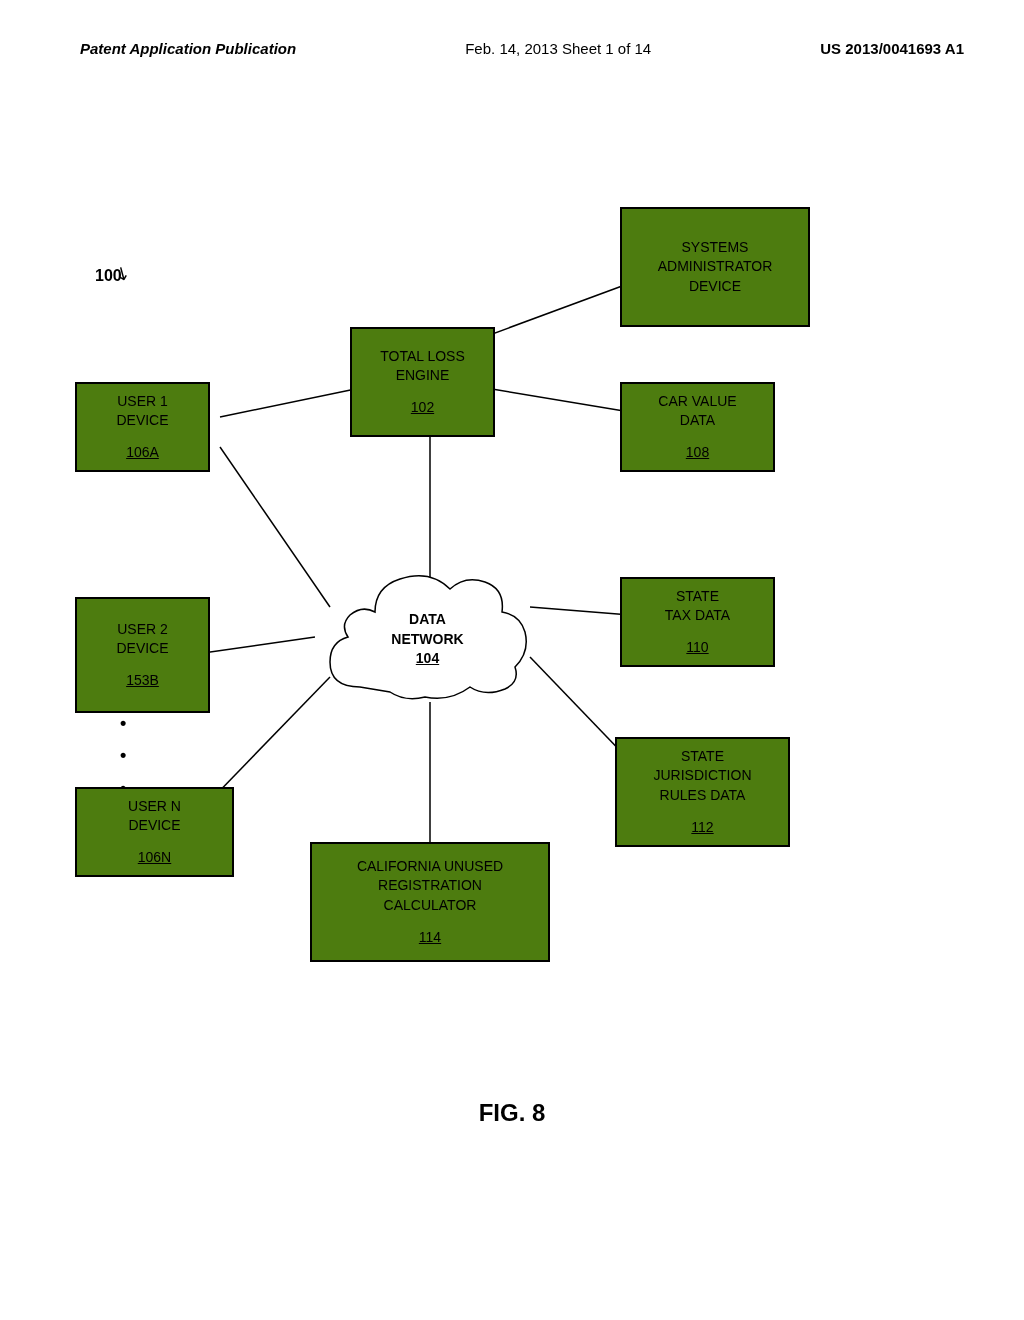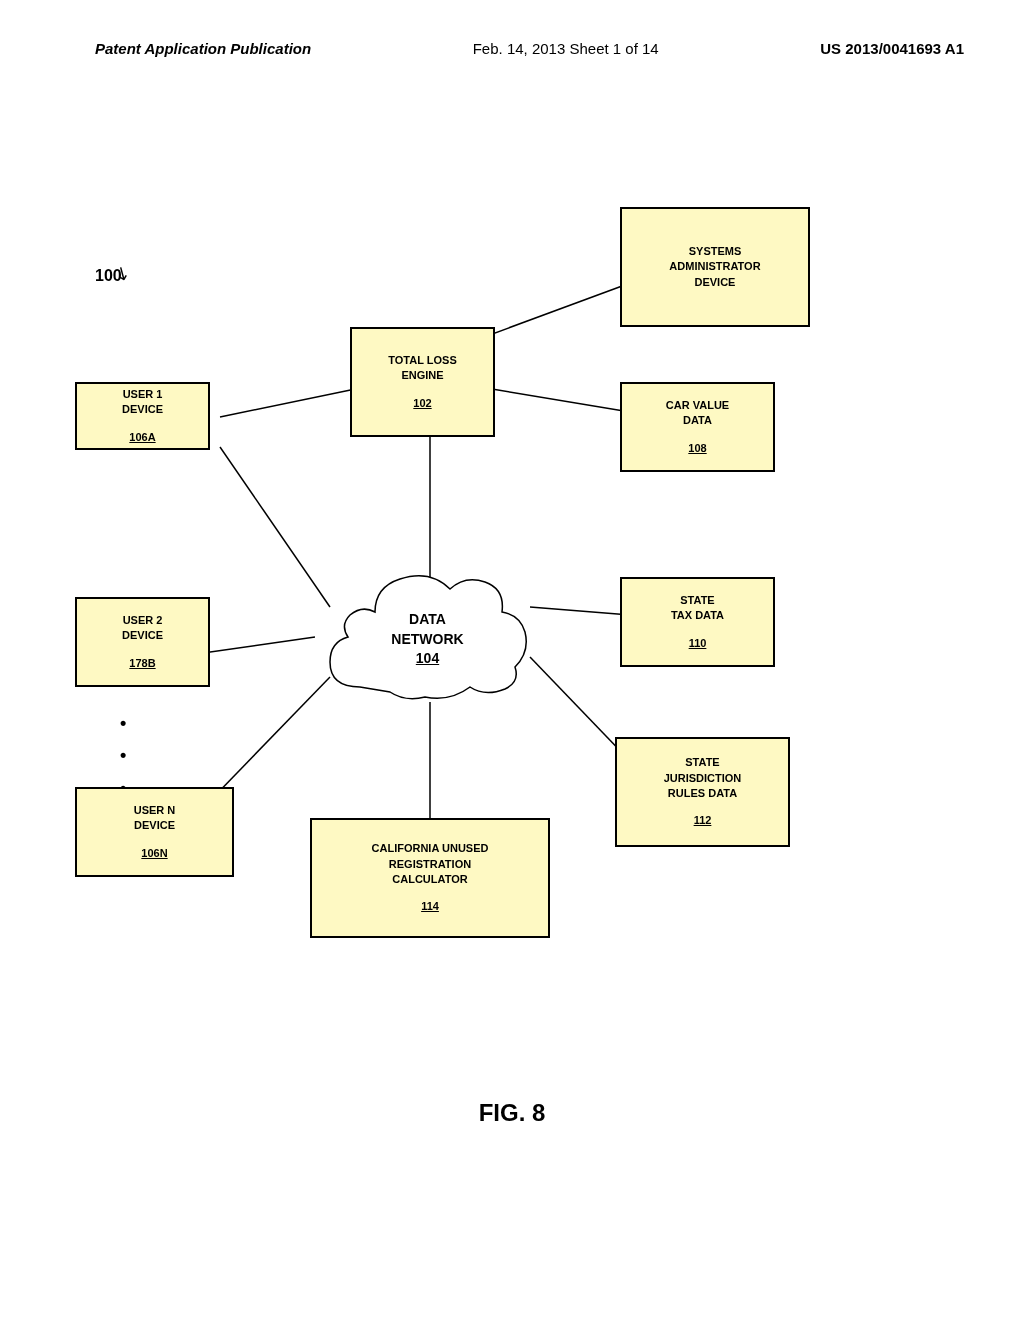--- a/index.html
+++ b/index.html
@@ -23,21 +23,20 @@
     .header {
       display: flex;
       justify-content: space-between;
       align-items: flex-start;
       padding: 40px 60px 20px 80px;
       font-size: 15px;
     }
     .header-left {
       font-weight: bold;
       font-style: italic;
-      margin-left: 15px;
     }
     .header-center {
       text-align: center;
     }
     .header-right {
       font-weight: bold;
     }
 
     
     .diagram {
@@ -49,24 +48,24 @@
 
     
     .box {
       position: absolute;
       border: 2px solid #000;
       text-align: center;
       display: flex;
       flex-direction: column;
       align-items: center;
       justify-content: center;
-      background: #fef9c3;
+      background: #4d7c0f;
       padding: 8px 12px;
-      font-size: 11px;
-      font-weight: bold;
+      font-size: 14px;
+      font-weight: normal;
       line-height: 1.4;
     }
     .box .underline {
       text-decoration: underline;
       margin-top: 12px;
     }
 
     
     .cloud {
       position: absolute;
@@ -176,21 +175,21 @@
     <div class="box" style="left:350px; top:240px; width:145px; height:110px;">
       <span>TOTAL LOSS<br>ENGINE</span>
       <span class="underline">102</span>
     </div>
 
     <div class="box" style="left:620px; top:295px; width:155px; height:90px;">
       <span>CAR VALUE<br>DATA</span>
       <span class="underline">108</span>
     </div>
 
-    <div class="box" style="left:75px; top:295px; width:135px; height:68px;">
+    <div class="box" style="left:75px; top:295px; width:135px; height:90px;">
       <span>USER 1<br>DEVICE</span>
       <span class="underline">106A</span>
     </div>
 
     <div class="cloud" style="left:320px; top:470px; width:215px; height:165px;">
       <svg viewBox="0 0 215 165" xmlns="http://www.w3.org/2000/svg">
         <path d="M40,130 
                  Q10,130 10,105 Q10,85 28,80 
                  Q20,68 30,58 Q42,48 55,55 
                  Q55,30 80,22 Q110,12 130,32 
@@ -201,40 +200,40 @@
       </svg>
       <div class="cloud-text">DATA<br>NETWORK</div>
       <div class="underline cloud-text">104</div>
     </div>
 
     <div class="box" style="left:620px; top:490px; width:155px; height:90px;">
       <span>STATE<br>TAX DATA</span>
       <span class="underline">110</span>
     </div>
 
-    <div class="box" style="left:75px; top:510px; width:135px; height:90px;">
+    <div class="box" style="left:75px; top:510px; width:135px; height:116px;">
       <span>USER 2<br>DEVICE</span>
-      <span class="underline">178B</span>
+      <span class="underline">153B</span>
     </div>
 
     <div class="dots" style="left:120px; top:620px;">
       •<br>•<br>•
     </div>
 
     <div class="box" style="left:615px; top:650px; width:175px; height:110px;">
       <span>STATE<br>JURISDICTION<br>RULES DATA</span>
       <span class="underline">112</span>
     </div>
 
     <div class="box" style="left:75px; top:700px; width:159px; height:90px;">
       <span>USER N<br>DEVICE</span>
       <span class="underline">106N</span>
     </div>
 
-    <div class="box" style="left:310px; top:731px; width:240px; height:120px;">
+    <div class="box" style="left:310px; top:755px; width:240px; height:120px;">
       <span>CALIFORNIA UNUSED<br>REGISTRATION<br>CALCULATOR</span>
       <span class="underline">114</span>
     </div>
 
     <div class="fig-caption">FIG. 8</div>
 
   </div>
 </div>
 
 </body></html>

